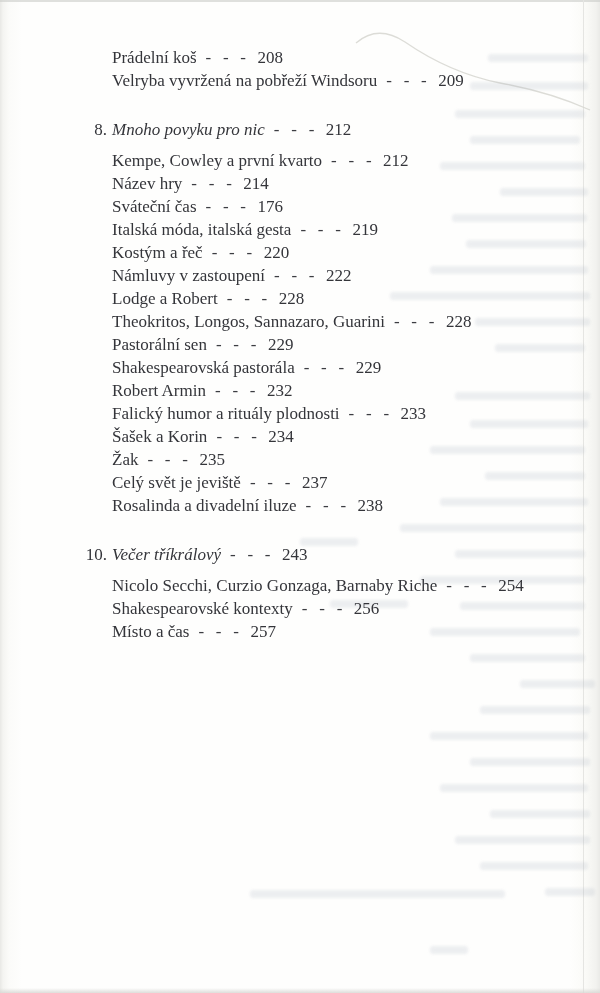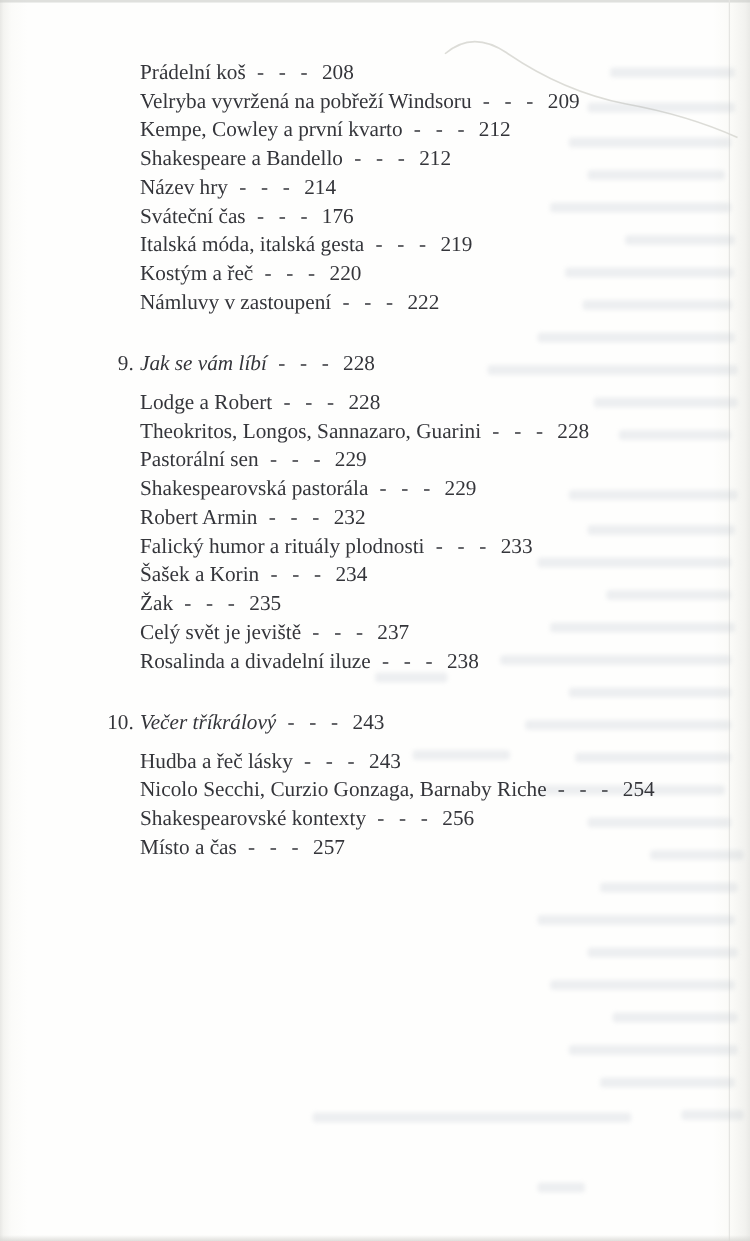--- a/index.html
+++ b/index.html
@@ -88,38 +88,36 @@
       <div class="ghost" style="left: 455px; top: 836px; width: 135px;"></div>
       <div class="ghost" style="left: 480px; top: 862px; width: 108px;"></div>
       <div class="ghost" style="left: 250px; top: 890px; width: 255px;"></div>
       <div class="ghost" style="left: 545px; top: 888px; width: 50px;"></div>
       <div class="ghost" style="left: 430px; top: 946px; width: 38px;"></div>
     </div>
 
   <div class="toc">
       <div class="toc-item"><span class="title">Prádelní koš</span><span class="sep">- - -</span><span class="pg">208</span></div>
       <div class="toc-item"><span class="title">Velryba vyvržená na pobřeží Windsoru</span><span class="sep">- - -</span><span class="pg">209</span></div>
+      <div class="toc-heading"><span class="num">8.</span><span class="sec-title">Mnoho povyku pro nic</span><span class="sep">- - -</span><span class="pg">212</span></div>
       <div class="toc-item"><span class="title">Kempe, Cowley a první kvarto</span><span class="sep">- - -</span><span class="pg">212</span></div>
-      <div class="toc-item"><span class="title">Shakespeare a Bandello</span><span class="sep">- - -</span><span class="pg">212</span></div>
       <div class="toc-item"><span class="title">Název hry</span><span class="sep">- - -</span><span class="pg">214</span></div>
       <div class="toc-item"><span class="title">Sváteční čas</span><span class="sep">- - -</span><span class="pg">176</span></div>
       <div class="toc-item"><span class="title">Italská móda, italská gesta</span><span class="sep">- - -</span><span class="pg">219</span></div>
       <div class="toc-item"><span class="title">Kostým a řeč</span><span class="sep">- - -</span><span class="pg">220</span></div>
       <div class="toc-item"><span class="title">Námluvy v zastoupení</span><span class="sep">- - -</span><span class="pg">222</span></div>
-      <div class="toc-heading"><span class="num">9.</span><span class="sec-title">Jak se vám líbí</span><span class="sep">- - -</span><span class="pg">228</span></div>
       <div class="toc-item"><span class="title">Lodge a Robert</span><span class="sep">- - -</span><span class="pg">228</span></div>
       <div class="toc-item"><span class="title">Theokritos, Longos, Sannazaro, Guarini</span><span class="sep">- - -</span><span class="pg">228</span></div>
       <div class="toc-item"><span class="title">Pastorální sen</span><span class="sep">- - -</span><span class="pg">229</span></div>
       <div class="toc-item"><span class="title">Shakespearovská pastorála</span><span class="sep">- - -</span><span class="pg">229</span></div>
       <div class="toc-item"><span class="title">Robert Armin</span><span class="sep">- - -</span><span class="pg">232</span></div>
       <div class="toc-item"><span class="title">Falický humor a rituály plodnosti</span><span class="sep">- - -</span><span class="pg">233</span></div>
       <div class="toc-item"><span class="title">Šašek a Korin</span><span class="sep">- - -</span><span class="pg">234</span></div>
       <div class="toc-item"><span class="title">Žak</span><span class="sep">- - -</span><span class="pg">235</span></div>
       <div class="toc-item"><span class="title">Celý svět je jeviště</span><span class="sep">- - -</span><span class="pg">237</span></div>
       <div class="toc-item"><span class="title">Rosalinda a divadelní iluze</span><span class="sep">- - -</span><span class="pg">238</span></div>
       <div class="toc-heading"><span class="num">10.</span><span class="sec-title">Večer tříkrálový</span><span class="sep">- - -</span><span class="pg">243</span></div>
-      <div class="toc-item"><span class="title">Hudba a řeč lásky</span><span class="sep">- - -</span><span class="pg">243</span></div>
       <div class="toc-item"><span class="title">Nicolo Secchi, Curzio Gonzaga, Barnaby Riche</span><span class="sep">- - -</span><span class="pg">254</span></div>
       <div class="toc-item"><span class="title">Shakespearovské kontexty</span><span class="sep">- - -</span><span class="pg">256</span></div>
       <div class="toc-item"><span class="title">Místo a čas</span><span class="sep">- - -</span><span class="pg">257</span></div>
     </div>
 
 </div>
 
 </body></html>

